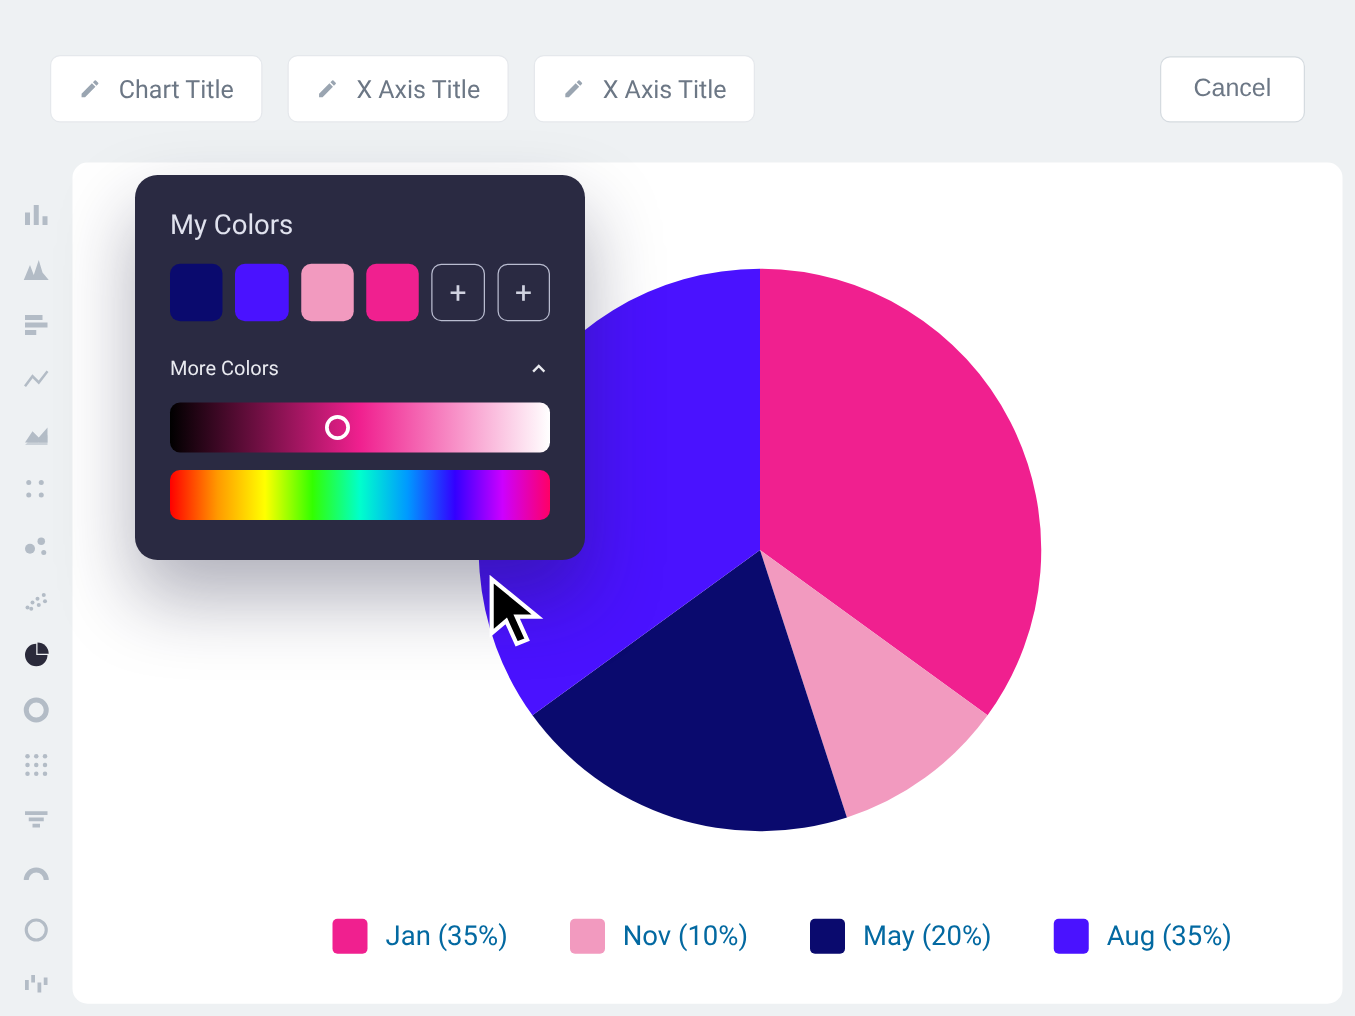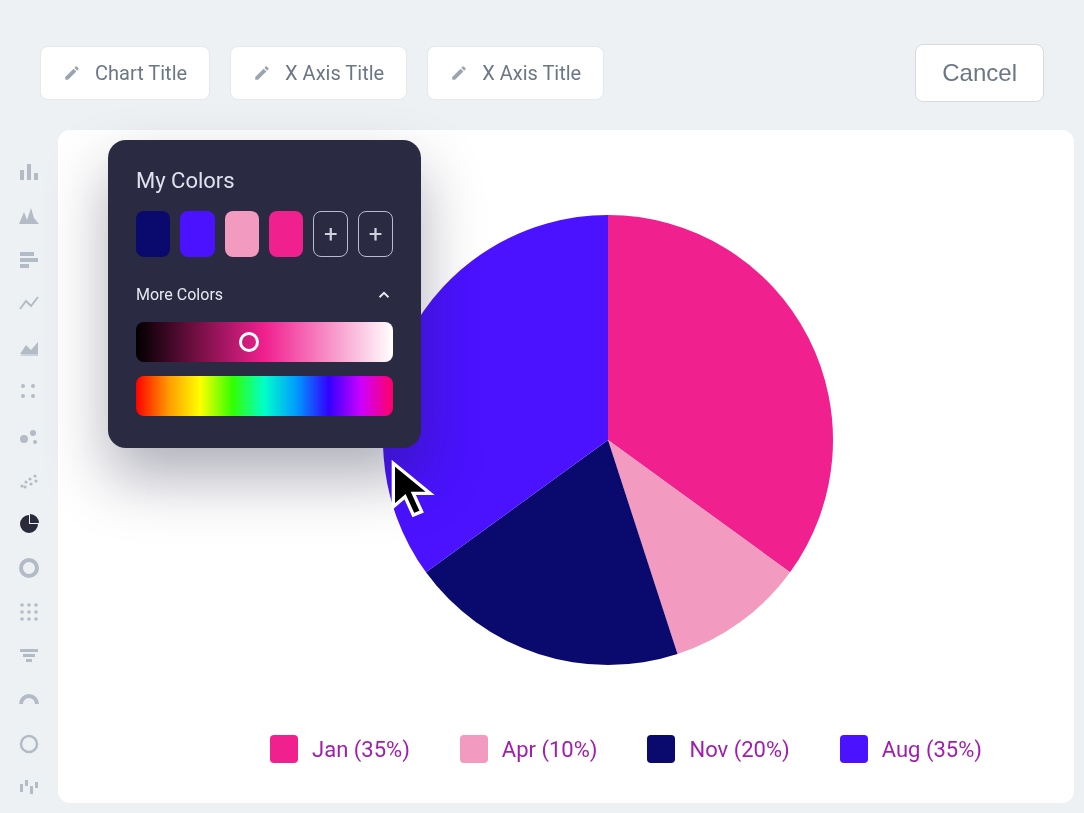--- a/index.html
+++ b/index.html
@@ -35,21 +35,21 @@
     cursor: text;
   }
   .pencil-icon {
     width: 18px; height: 18px;
     color: #9aa5b1;
   }
   .spacer { flex: 1; }
   .btn {
     border-radius: 8px;
     padding: 14px 26px;
-    font-size: 24px;
+    font-size: 20px;
     cursor: pointer;
     border: none;
   }
   .btn-cancel {
     background: #fff;
     border: 1px solid #d5dbe0;
     color: #6c7785;
   }
   .btn-apply {
     background: #5fc9c9;
@@ -94,31 +94,31 @@
   }
 
   .legend {
     position: absolute;
     left: 120px; right: 0;
     bottom: 40px;
     display: flex;
     justify-content: center;
     gap: 50px;
     font-size: 22px;
-    color: #a21caf;
+    color: #0369a1;
   }
   .legend .item { display: flex; align-items: center; gap: 14px; cursor: pointer; }
   .swatch { width: 28px; height: 28px; border-radius: 4px; }
 
   
   .popover {
     position: absolute;
     left: 108px;
     top: 140px;
-    width: 313px;
+    width: 360px;
     background: #2a2a42;
     border-radius: 18px;
     padding: 28px 28px 32px 28px;
     color: #e9eaf0;
     box-shadow: 0 30px 60px rgba(30,30,60,0.35);
   }
   .popover h3 {
     margin: 0 0 18px 0;
     font-size: 22px;
     font-weight: 400;
@@ -194,25 +194,25 @@
       <path d="M 240 240 L 309.52882373436324 453.98771616640954 A 225 225 0 0 1 57.97117626563684 372.25168176580644 Z" fill="#0a0a6e"></path>
       <path d="M 240 240 L 57.97117626563684 372.25168176580644 A 225 225 0 0 1 239.99999999999997 15 Z" fill="#4a12ff"></path>
     </svg>
   <div class="legend" id="legend">
       <div class="item">
         <div class="swatch" style="background: rgb(240, 32, 143);"></div>
         <span>Jan (35%)</span>
       </div>
       <div class="item">
         <div class="swatch" style="background: rgb(242, 154, 191);"></div>
-        <span>Apr (10%)</span>
+        <span>Nov (10%)</span>
       </div>
       <div class="item">
         <div class="swatch" style="background: rgb(10, 10, 110);"></div>
-        <span>Nov (20%)</span>
+        <span>May (20%)</span>
       </div>
       <div class="item">
         <div class="swatch" style="background: rgb(74, 18, 255);"></div>
         <span>Aug (35%)</span>
       </div>
     </div>
 </div>
 
 <div class="rail">
   <div class="ri">

